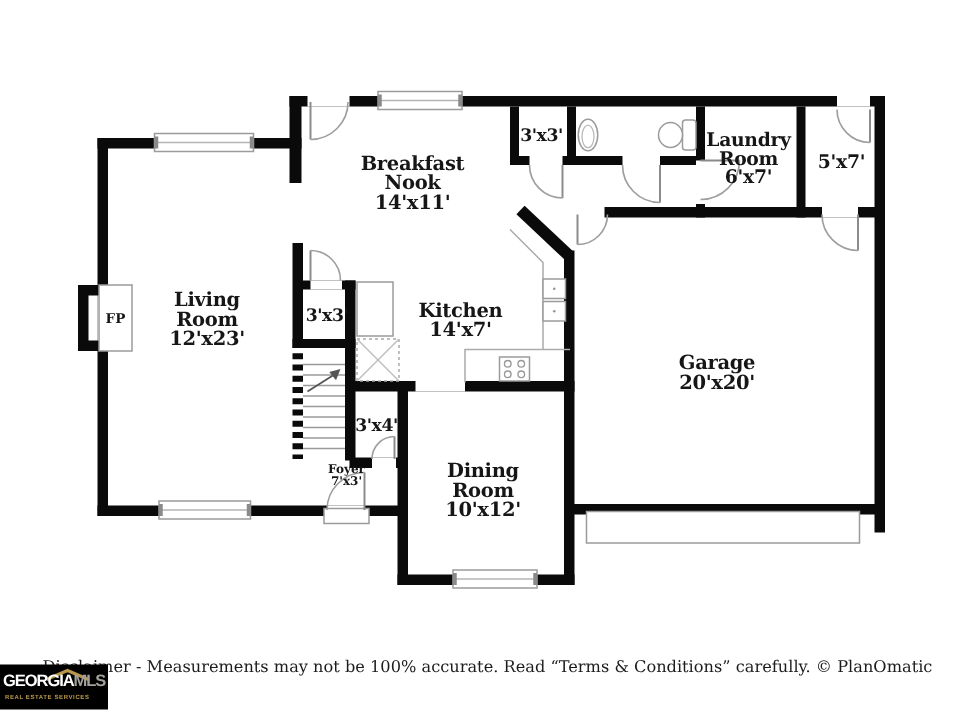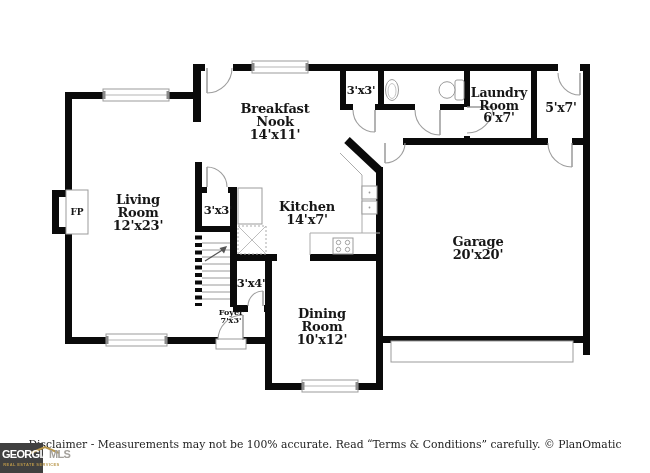--- a/index.html
+++ b/index.html
@@ -13,21 +13,21 @@
   .lbl-fp{font-size:9px;text-anchor:middle;}
   .wall{fill:#0a0a0a;}
   .cut{fill:#ffffff;}
   .fixture{fill:#ffffff;stroke:#9b9b9b;stroke-width:1;}
   .door{fill:none;stroke:#9e9e9e;stroke-width:1.1;}
   .leaf{stroke:#8a8a8a;stroke-width:1.3;}
   .ctr{fill:none;stroke:#ababab;stroke-width:1;}
   .tread{stroke:#9a9a9a;stroke-width:1;}
   #disclaimer{position:absolute;top:438px;left:0;right:0;text-align:center;
       font-size:10.8px;color:#1c1c1c;letter-spacing:0px;}
-  #logo{position:absolute;left:0;top:443px;width:43px;height:30px;background:#404040;}
+  #logo{position:absolute;left:0;top:443px;width:72px;height:30px;background:#000000;}
   #logo .line1{position:absolute;left:2px;top:6px;width:61px;
       font-family:"Liberation Sans","DejaVu Sans",sans-serif;font-weight:700;
       font-size:11px;letter-spacing:-0.7px;line-height:11px;color:#fff;white-space:nowrap;}
   #logo .mls{color:#a3a09b;}
   #logo .tagline{position:absolute;left:0;top:19px;width:63px;text-align:center;
       font-family:"Liberation Sans","DejaVu Sans",sans-serif;font-weight:700;
       font-size:4px;letter-spacing:0.4px;color:#b8964a;white-space:nowrap;}
   #logo svg.roof{position:absolute;left:30px;top:1px;}
 </style>
 </head>

